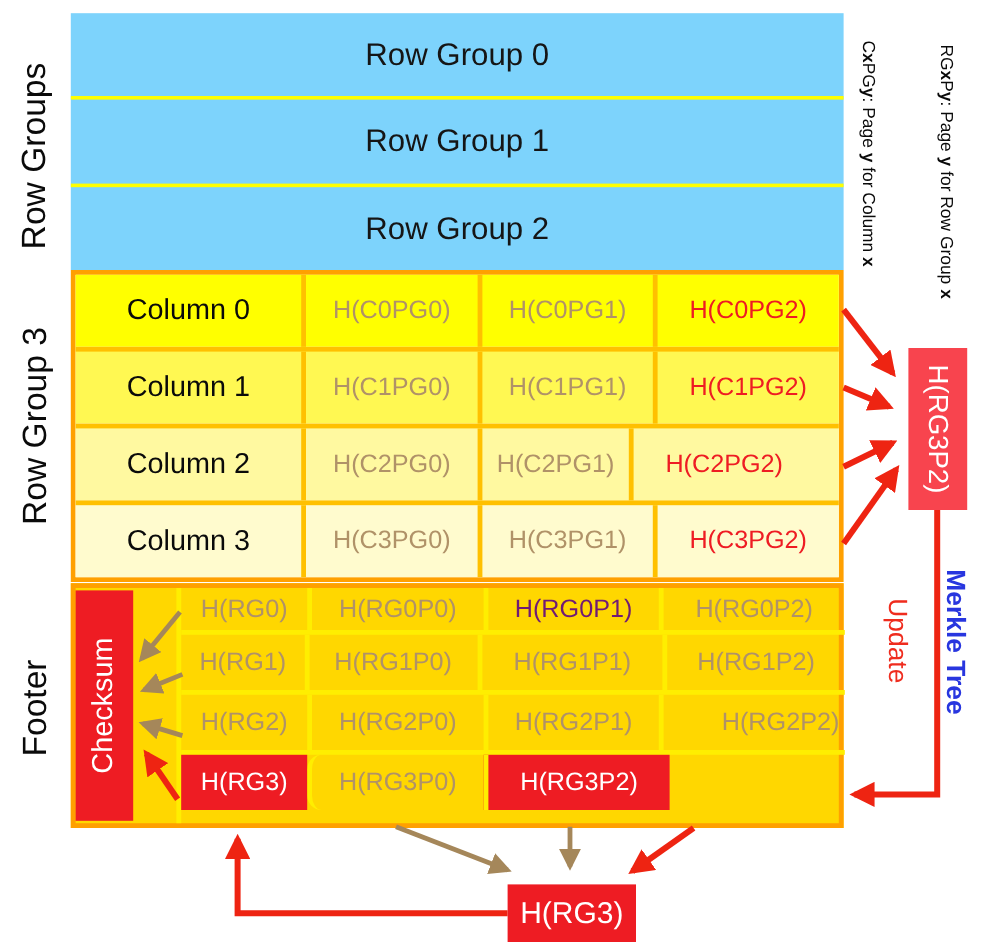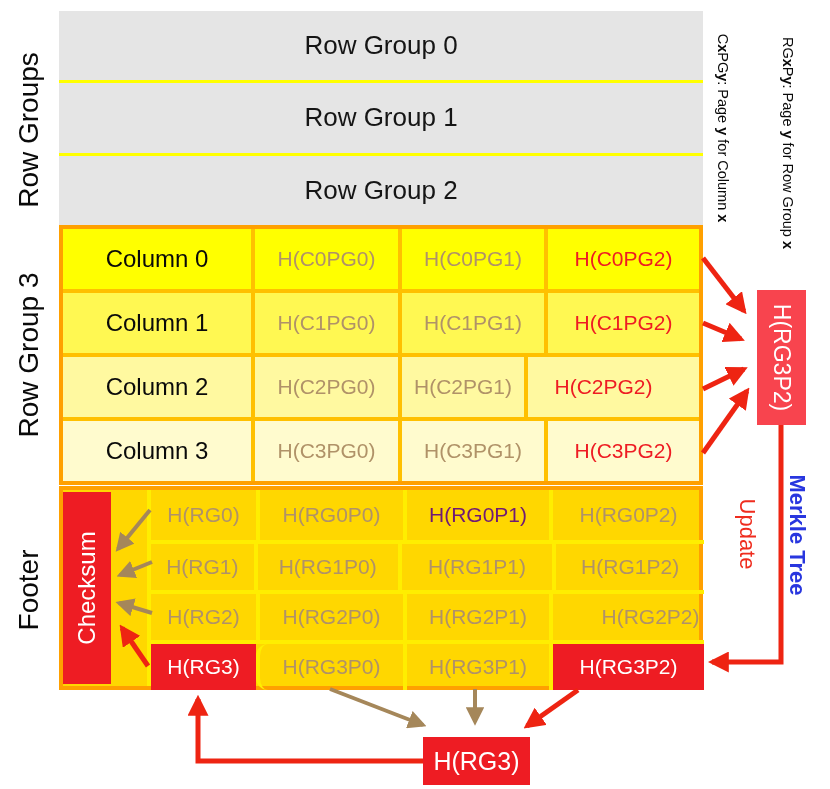--- a/index.html
+++ b/index.html
@@ -6,21 +6,21 @@
   #stage{position:relative;width:830px;height:789px;background:#fff;overflow:hidden;
          font-family:"Liberation Sans", sans-serif;}
   .abs{position:absolute;}
   .flexc{display:flex;align-items:center;justify-content:center;}
   .nowrap{white-space:nowrap;}
   .rotccw{transform:rotate(-90deg);}
   .rotcw{transform:rotate(90deg);}
   .b{font-weight:bold;}
 
   
-  #top-section{left:59px;top:11px;width:644px;height:214px;background:#e5e5e5;
+  #top-section{left:59px;top:11px;width:644px;height:214px;background:#7dd3fc;
                display:flex;flex-direction:column;}
   .top-row{flex:1;display:flex;align-items:center;justify-content:center;
            font-size:26px;color:#151515;box-sizing:border-box;}
 
   
   #rg3-section{left:59px;top:225px;width:644px;height:260px;border:4px solid #FFA000;
                box-sizing:border-box;}
   .rg3-row{display:flex;box-sizing:border-box;}
   .rg3-label{width:188px;display:flex;align-items:center;justify-content:center;
              font-size:24px;color:#0a0a0a;box-sizing:border-box;}
@@ -100,42 +100,41 @@
         <div class="rg3-cell" style="width: 146px; border-left: 4px solid rgb(255, 192, 0); color: rgb(176, 146, 104);">H(C3PG1)</div>
         <div class="rg3-cell" style="width: 155px; border-left: 4px solid rgb(255, 192, 0); color: rgb(238, 28, 35);">H(C3PG2)</div>
       </div>
     </div>
 
   <div id="footer-section" class="abs">
     <div id="checksum-box" class="abs flexc">
       <span class="rotccw nowrap">Checksum</span>
     </div>
     <div id="footer-grid" class="abs">
-        <div class="f-row" style="height: 50px;">
+        <div class="f-row" style="height: 35px;">
           <div class="f-cell" style="width: 105px; color: rgb(176, 146, 104);">H(RG0)</div>
           <div class="f-cell" style="width: 147px; border-left: 4px solid rgb(255, 238, 0); color: rgb(176, 146, 104);">H(RG0P0)</div>
           <div class="f-cell" style="width: 146px; border-left: 4px solid rgb(255, 238, 0); color: #701a75;">H(RG0P1)</div>
           <div class="f-cell" style="width: 155px; border-left: 4px solid rgb(255, 238, 0); color: rgb(176, 146, 104);">H(RG0P2)</div>
         </div>
         <div class="f-row" style="height: 50px; border-top: 4px solid rgb(255, 238, 0);">
           <div class="f-cell" style="width: 105px; color: rgb(176, 146, 104);">H(RG1)</div>
           <div class="f-cell" style="width: 147px; border-left: 4px solid rgb(255, 238, 0); color: rgb(176, 146, 104);">H(RG1P0)</div>
           <div class="f-cell" style="width: 158px; border-left: 4px solid rgb(255, 238, 0); color: rgb(176, 146, 104);">H(RG1P1)</div>
           <div class="f-cell" style="width: 155px; border-left: 4px solid rgb(255, 238, 0); color: rgb(176, 146, 104);">H(RG1P2)</div>
         </div>
         <div class="f-row" style="height: 50px; border-top: 4px solid rgb(255, 238, 0);">
           <div class="f-cell" style="width: 105px; color: rgb(176, 146, 104);">H(RG2)</div>
           <div class="f-cell" style="width: 147px; border-left: 4px solid rgb(255, 238, 0); color: rgb(176, 146, 104);">H(RG2P0)</div>
           <div class="f-cell" style="width: 146px; border-left: 4px solid rgb(255, 238, 0); color: rgb(176, 146, 104);">H(RG2P1)</div>
           <div class="f-cell" style="width: 155px; border-left: 4px solid rgb(255, 238, 0); color: rgb(176, 146, 104); padding-left: 44px;">H(RG2P2)</div>
         </div>
         <div class="f-row" style="height: 50px; border-top: 4px solid rgb(255, 238, 0);">
           <div class="f-cell" style="width: 105px; background: rgb(238, 28, 35); color: rgb(255, 255, 255);">H(RG3)</div>
           <div class="f-cell" style="width: 147px; border-left: 4px solid rgb(255, 238, 0); color: rgb(176, 146, 104); border-radius: 12px;">H(RG3P0)</div>
-          <div class="f-cell" style="width: 146px; border-left: 4px solid rgb(255, 238, 0); color: rgb(176, 146, 104);">H(RG3P1)</div>
           <div class="f-cell" style="width: 155px; border-left: 4px solid rgb(255, 238, 0); background: rgb(238, 28, 35); color: rgb(255, 255, 255);">H(RG3P2)</div>
         </div>
       </div>
   </div>
 
   <div id="right-box" class="abs flexc">
     <span class="rotcw nowrap">H(RG3P2)</span>
   </div>
   <div id="bottom-box" class="abs flexc">
     <span>H(RG3)</span>

